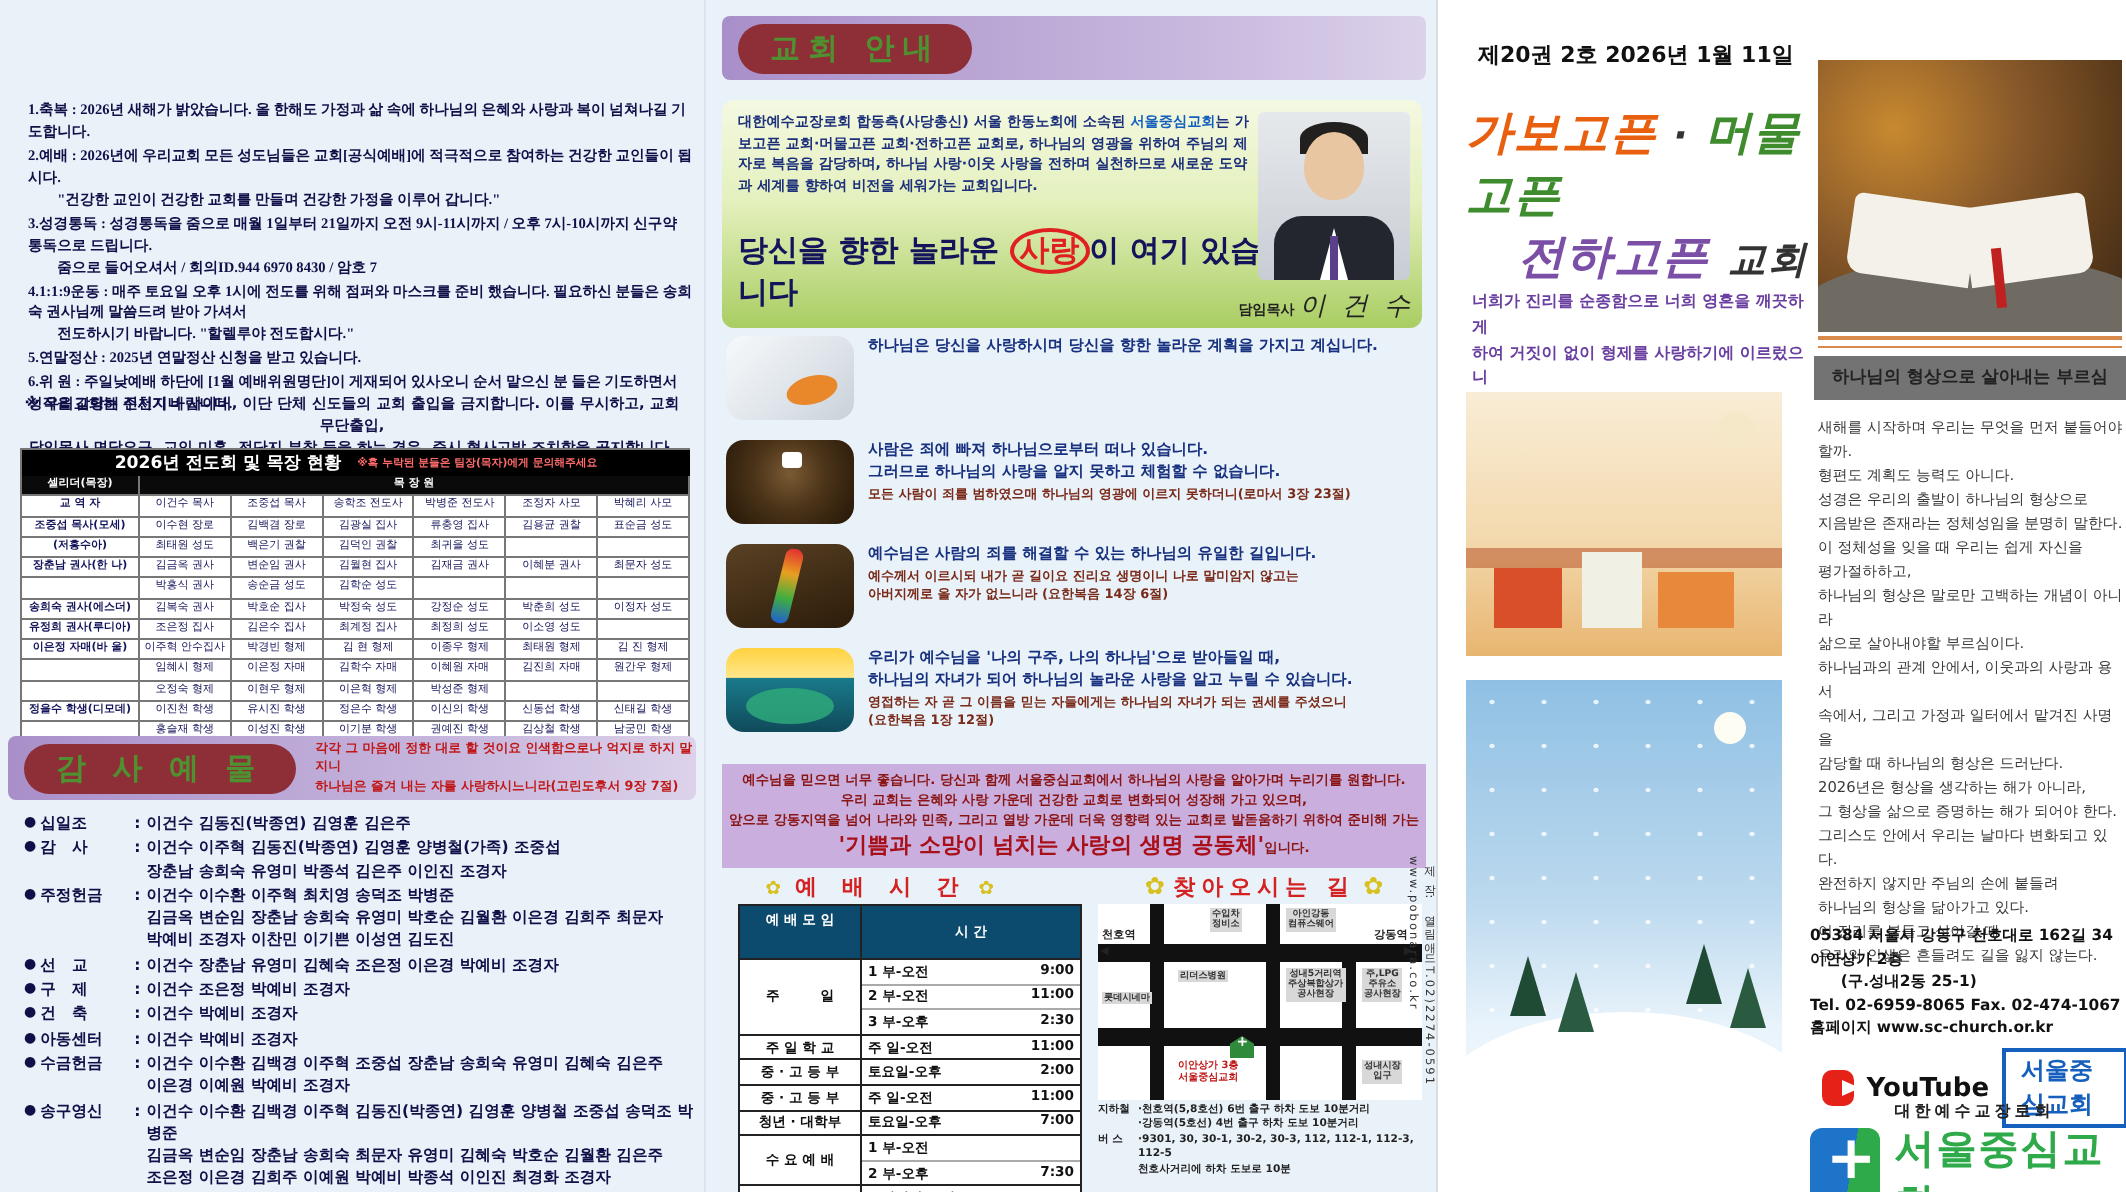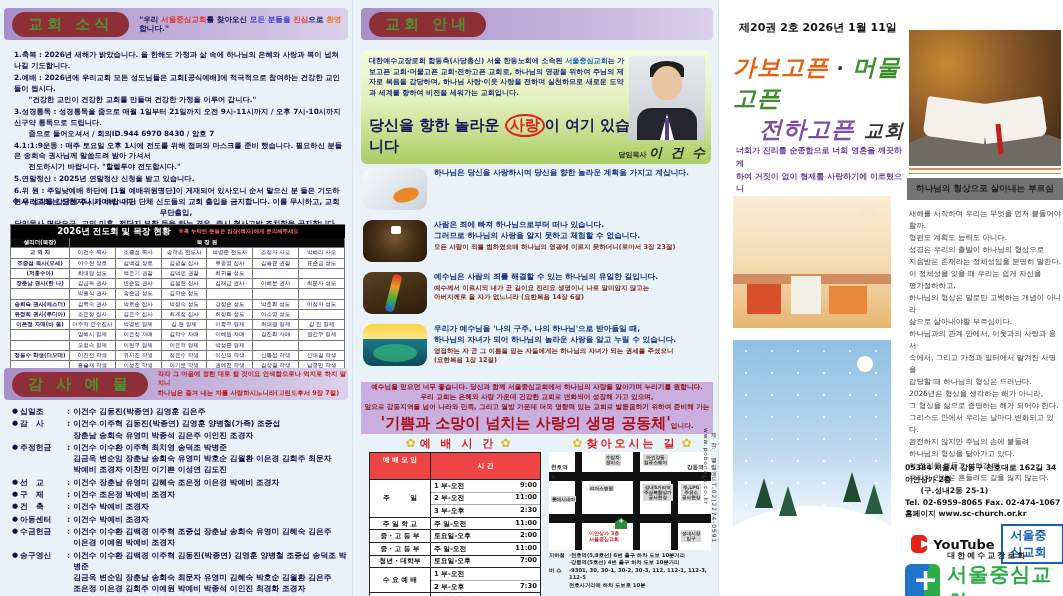--- a/index.html
+++ b/index.html
@@ -14,21 +14,21 @@
   .strip{position:absolute;height:32px;background:linear-gradient(90deg,#a98fc9,#c9badf 70%,#dcd2ea);
          border-radius:4px;display:flex;align-items:center;}
   .badge{margin-left:8px;padding:3px 16px;background:#8e2f38;border-radius:16px;
          font-size:15px;font-weight:800;color:#4f9130;letter-spacing:4px;white-space:nowrap;}
   .welcome{margin-left:10px;font-size:7.6px;font-weight:800;line-height:1.2;}
   .w-red{color:#e03a2f;} .w-blue{color:#3a3ad0;} .w-orange{color:#f07820;}
 
   
   .news{position:absolute;left:14px;top:50px;width:332px;font-size:7.3px;font-weight:600;
         color:#101048;line-height:1.5;}
-  .news-item{white-space:pre-line;margin-bottom:1px;}
+  .news-item{white-space:pre-line;margin-bottom:1px;font-family:Liberation Serif, serif;}
   .notice{position:absolute;left:8px;top:196px;width:336px;text-align:center;font-size:7.4px;
           font-weight:700;color:#101048;white-space:pre-line;line-height:1.5;}
   .mtable{position:absolute;left:10px;top:224px;width:334px;background:#fff;}
   .mt-titlebar{background:#000;color:#fff;height:13px;display:flex;align-items:center;
                justify-content:center;gap:8px;font-size:8.6px;font-weight:800;}
   .mt-note{color:#ff6a6a;font-size:5.4px;font-weight:600;}
   .mt-head,.mt-row{display:flex;}
   .mt-head{background:#0a0a0a;color:#fff;font-weight:800;}
   .mt-cell{flex:1;font-size:5.5px;text-align:center;border-right:0.5px solid #777;
            border-bottom:0.5px solid #777;padding:1.2px 0;line-height:1.25;overflow:hidden;white-space:nowrap;}
@@ -54,21 +54,21 @@
   .love{color:#e02020;border:2px solid #e02020;border-radius:50%;padding:0 3px;display:inline-block;}
   .pastor{position:absolute;right:6px;top:6px;width:76px;height:84px;border-radius:3px;overflow:hidden;
           background:linear-gradient(180deg,#e6e9ec,#c8cdd4);}
   .pastor .head{position:absolute;left:23px;top:10px;width:30px;height:34px;border-radius:50% 50% 46% 46%;
           background:#e9c6a2;}
   .pastor .hair{position:absolute;left:21px;top:5px;width:34px;height:16px;border-radius:50% 50% 0 0;background:#22201e;}
   .pastor .suit{position:absolute;left:8px;bottom:-4px;width:60px;height:36px;border-radius:14px 14px 0 0;background:#23262e;}
   .pastor .shirt{position:absolute;left:31px;bottom:0;width:14px;height:26px;background:#fff;clip-path:polygon(50% 0,0 100%,100% 100%);}
   .pastor .tie{position:absolute;left:36px;bottom:0;width:4px;height:22px;background:#5a3f8a;}
   .pastor-caption{position:absolute;right:4px;top:94px;font-size:7px;font-weight:700;color:#222;}
-  .pastor-name{font-size:13px;font-weight:700;font-style:italic;letter-spacing:2px;}
+  .pastor-name{font-size:13px;font-weight:400;font-style:italic;letter-spacing:2px;}
 
   .g-row{display:flex;gap:7px;margin:0 10px 8px 10px;min-height:44px;}
   .g-img{flex:none;width:64px;height:42px;border-radius:9px;}
   .gi0{background:linear-gradient(135deg,#f7f9fb 0%,#dde3e9 60%,#c9d0d8 100%);position:relative;}
   .gi0::after{content:"";position:absolute;right:8px;bottom:8px;width:26px;height:14px;border-radius:50%;
               background:#e8882a;transform:rotate(-15deg);}
   .gi1{background:radial-gradient(circle at 50% 40%,#7a5a34 0%,#4a3318 45%,#241607 100%);position:relative;}
   .gi1::after{content:"";position:absolute;left:28px;top:6px;width:10px;height:8px;background:#fff;border-radius:2px;}
   .gi2{background:linear-gradient(160deg,#5a4124 0%,#2c1c0a 100%);position:relative;}
   .gi2::after{content:"";position:absolute;left:26px;top:2px;width:9px;height:38px;border-radius:4px;
@@ -76,27 +76,27 @@
   .gi3{background:linear-gradient(180deg,#ffd23f 0%,#ffe68a 35%,#1a7a8a 36%,#0f4a5a 100%);position:relative;}
   .gi3::after{content:"";position:absolute;left:10px;top:20px;width:44px;height:18px;border-radius:50%;
               background:#2fae7a;opacity:.8;}
   .g-title{font-size:7.7px;font-weight:800;color:#17317f;line-height:1.4;white-space:pre-line;}
   .g-verse{font-size:6.5px;font-weight:600;color:#7a2a18;line-height:1.4;margin-top:1px;white-space:pre-line;}
 
   .closing{position:absolute;left:8px;top:382px;width:352px;height:52px;background:#c9aede;
            display:flex;flex-direction:column;align-items:center;justify-content:center;
            text-align:center;color:#8a1515;font-size:6.7px;font-weight:700;line-height:1.5;}
   .closing-lines{white-space:pre-line;}
-  .closing-big{font-size:15px;font-weight:900;color:#a80f18;margin-top:44px;}
+  .closing-big{font-size:11px;font-weight:900;color:#a80f18;margin-top:44px;}
 
   .sec-title{position:absolute;font-size:11px;font-weight:900;color:#d42222;letter-spacing:3px;}
   .flower{color:#d8c020;font-size:12px;letter-spacing:0;}
   .wt{position:absolute;left:16px;top:452px;width:170px;background:#fff;border:1px solid #222;
       font-size:6.8px;font-weight:700;color:#111;}
-  .wt-head{display:flex;background:#ef4444;color:#fff;}
+  .wt-head{display:flex;background:#0c4a6e;color:#fff;}
   .wt-hc1{width:60px;text-align:center;padding:2px 0;border-right:1px solid #222;}
   .wt-hc2{flex:1;text-align:center;padding:8px 0;}
   .wt-grow{display:flex;border-top:1px solid #222;}
   .wt-group{flex:none;width:60px;border-right:1px solid #222;display:flex;align-items:center;
             justify-content:center;text-align:center;white-space:pre;}
   .wt-sessions{flex:1;}
   .wt-sess{display:flex;justify-content:space-between;padding:0.8px 3px;border-top:1px solid #aaa;}
   .wt-sess:first-child{border-top:none;}
 
   .map-box{position:absolute;left:196px;top:452px;width:162px;height:98px;background:#fff;overflow:hidden;}
@@ -169,26 +169,20 @@
   .logo-ico::after{content:"+";position:absolute;left:8px;top:-2px;color:#fff;font-size:30px;font-weight:900;}
   .logo-denom{font-size:8px;font-weight:800;color:#222;letter-spacing:2px;}
   .logo-name{font-size:20px;font-weight:900;color:#2faa4a;letter-spacing:1px;}
 </style>
 </head>
 <body>
 
 <div id="page">
 
   <div class="panel" id="panel-left">
-    <div class="strip" style="left:4px;top:8px;width:344px;">
-      <span class="badge">교회 소식</span>
-      <span class="welcome">
-        <span>"우리 </span><span class="w-red">서울중심교회</span><span>를 찾아오신 </span><span class="w-blue">모든 분들을 </span><span class="w-red">진심</span><span>으로 </span><span class="w-orange">환영</span><span>합니다."</span>
-      </span>
-    </div>
 
     <div class="news">
 
     <div class="news-item">1.축복 : 2026년 새해가 밝았습니다. 올 한해도 가정과 삶 속에 하나님의 은혜와 사랑과 복이 넘쳐나길 기도합니다.</div>
         <div class="news-item">2.예배 : 2026년에 우리교회 모든 성도님들은 교회[공식예배]에 적극적으로 참여하는 건강한 교인들이 됩시다.
 　　"건강한 교인이 건강한 교회를 만들며 건강한 가정을 이루어 갑니다."</div>
         <div class="news-item">3.성경통독 : 성경통독을 줌으로 매월 1일부터 21일까지 오전 9시-11시까지 / 오후 7시-10시까지 신구약 통독으로 드립니다.
 　　줌으로 들어오셔서 / 회의ID.944 6970 8430 / 암호 7</div>
         <div class="news-item">4.1:1:9운동 : 매주 토요일 오후 1시에 전도를 위해 점퍼와 마스크를 준비 했습니다. 필요하신 분들은 송희숙 권사님께 말씀드려 받아 가셔서
 　　전도하시기 바랍니다. "할렐루야 전도합시다."</div>
@@ -471,21 +465,21 @@
       </div>
     </div>
 
     <div class="closing">
       <div class="closing-lines">예수님을 믿으면 너무 좋습니다. 당신과 함께 서울중심교회에서 하나님의 사랑을 알아가며 누리기를 원합니다.
 우리 교회는 은혜와 사랑 가운데 건강한 교회로 변화되어 성장해 가고 있으며,
 앞으로 강동지역을 넘어 나라와 민족, 그리고 열방 가운데 더욱 영향력 있는 교회로 발돋움하기 위하여 준비해 가는</div>
       <div><span class="closing-big">'기쁨과 소망이 넘치는 사랑의 생명 공동체'</span><span>입니다.</span></div>
     </div>
 
-    <div class="sec-title" style="left:30px;top:436px;width:150px;text-align:center;">
+    <div class="sec-title" style="left:30px;top:436px;width:150px;text-align:left;font-family:Liberation Mono, monospace;">
       <span class="flower">✿ </span><span>예 배 시 간</span><span class="flower"> ✿</span>
     </div>
 
     <div class="wt">
       <div class="wt-head">
         <div class="wt-hc1">예 배 모 임</div>
         <div class="wt-hc2">시    간</div>
       </div>
       <div class="wt-grow">
           <div class="wt-group">주　　　일</div>

